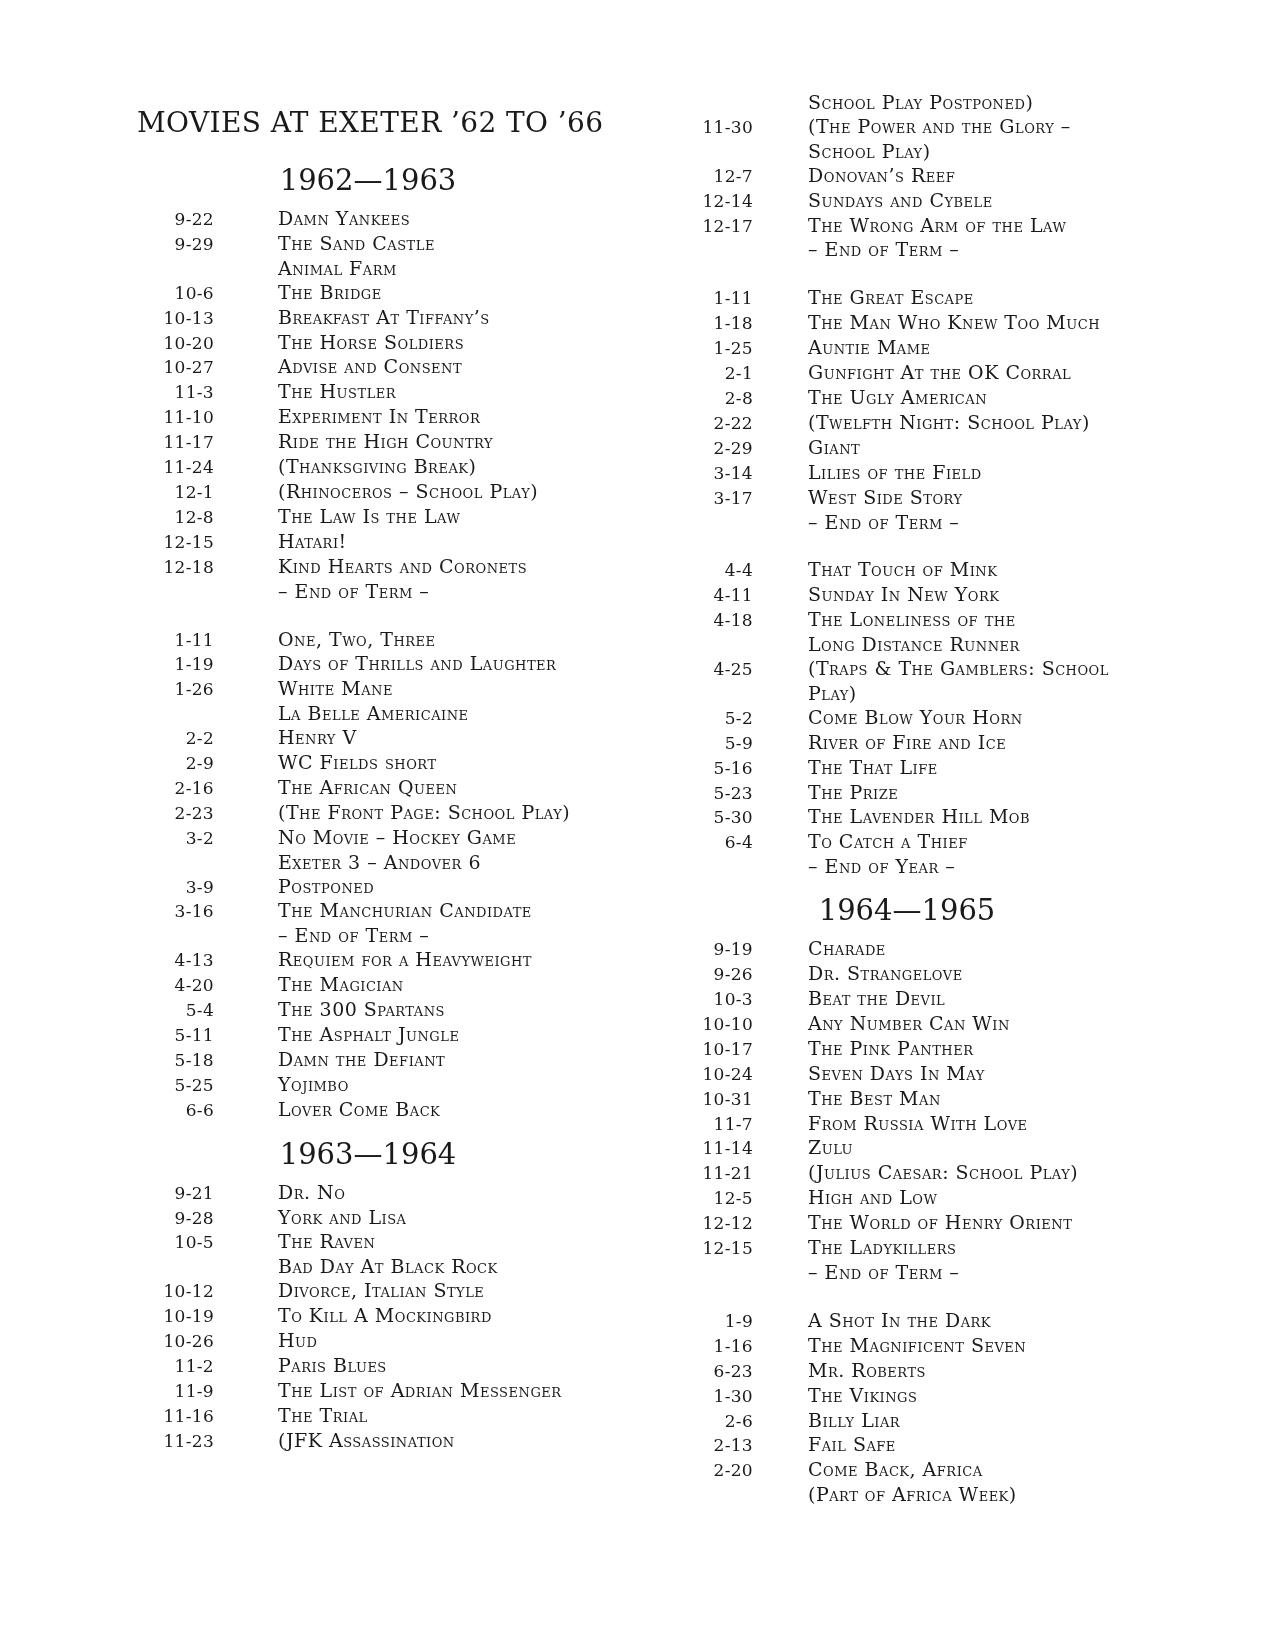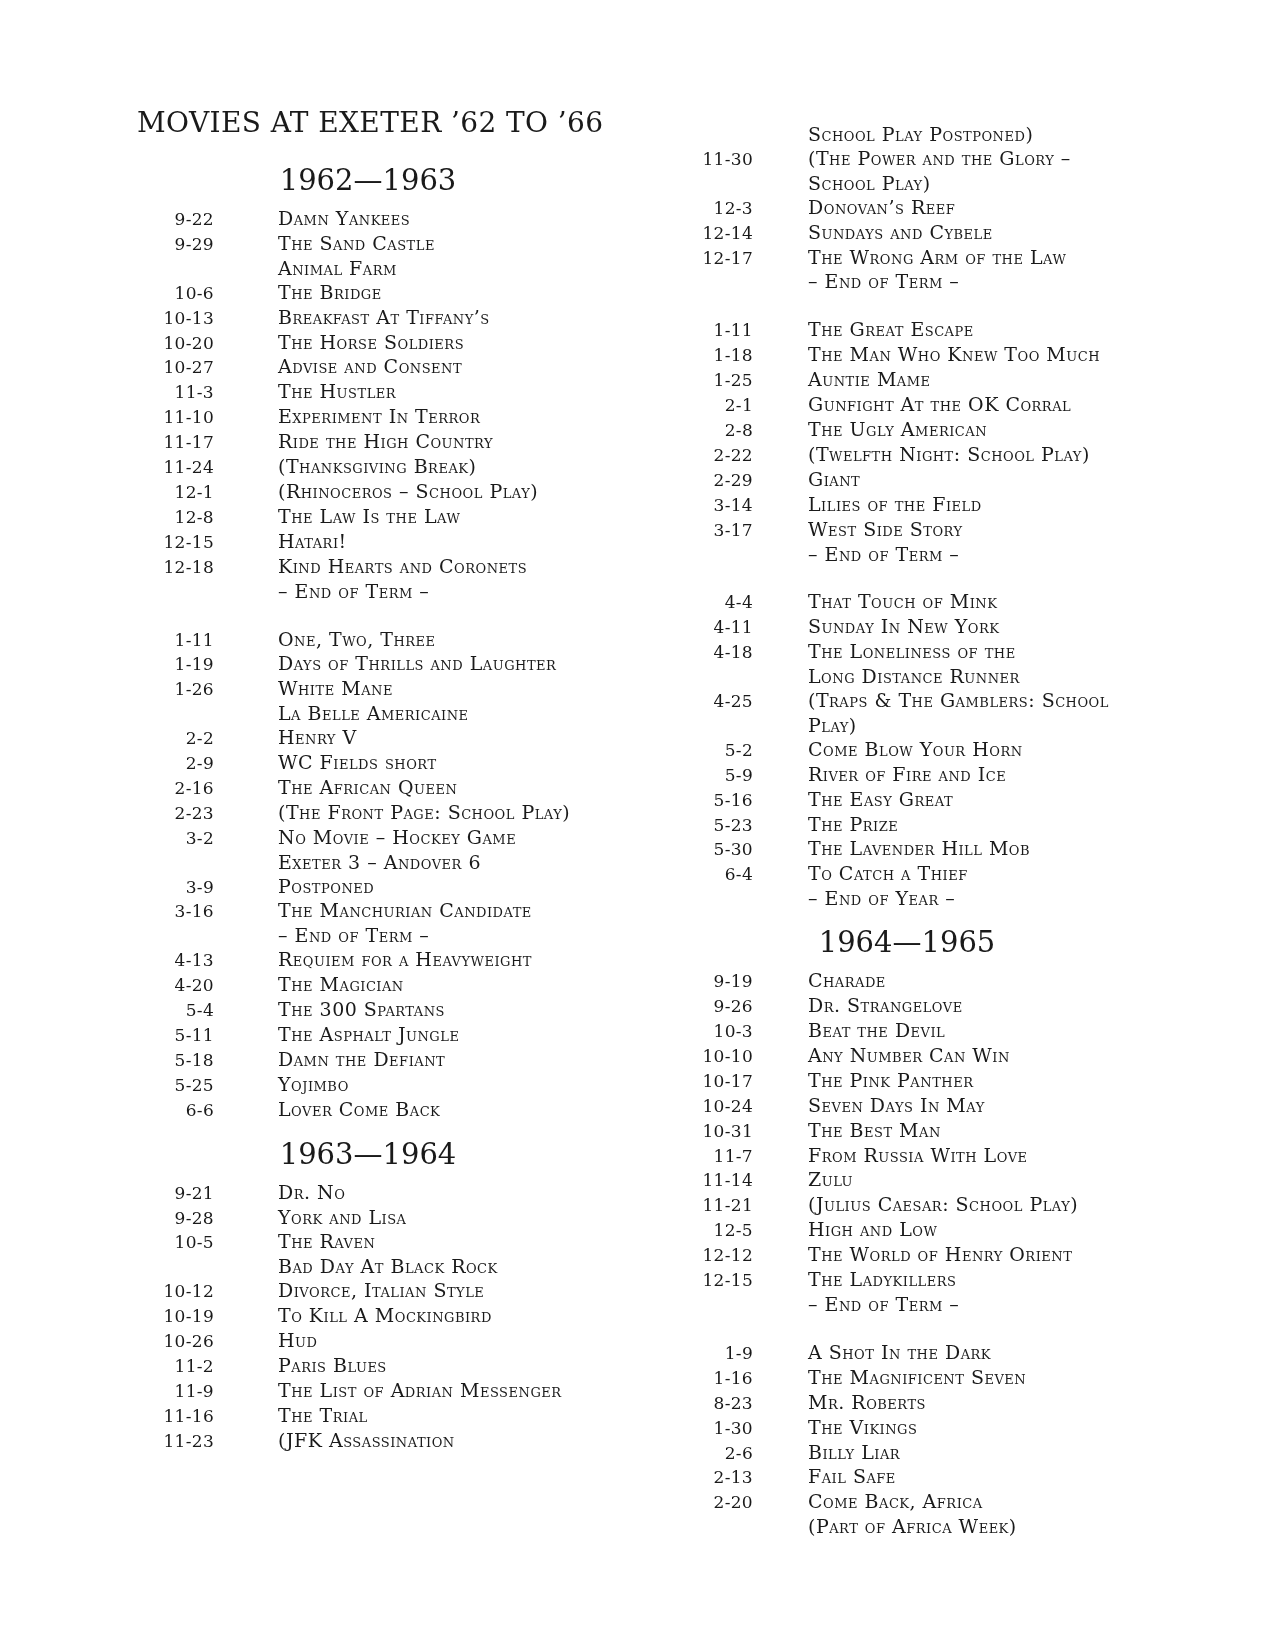--- a/index.html
+++ b/index.html
@@ -7,21 +7,21 @@
     width: 1275px;
     height: 1650px;
     background: #ffffff;
     color: #1a1a1a;
     font-family: "DejaVu Serif", "Liberation Serif", serif;
     position: relative;
     overflow: hidden;
   }
   .col { position: absolute; }
   .col-left  { left: 117px; top: 103px; width: 462px; margin-left: 20px; }
-  .col-right { left: 676px; top: 91px;  width: 462px; margin-top: 32px; }
+  .col-right { left: 676px; top: 91px;  width: 462px; }
 
   .page-title {
     font-size: 28px;
     font-weight: 400;
     letter-spacing: 0.4px;
     margin: 0 0 18px 0;
     line-height: 40px;
     white-space: nowrap;
   }
   .section-heading {
@@ -257,21 +257,21 @@
     </div>
     <div class="row">
       <span class="date">11-30</span>
       <span class="title">(The Power and the Glory –</span>
     </div>
     <div class="row">
       <span class="date"></span>
       <span class="title">School Play)</span>
     </div>
     <div class="row">
-      <span class="date">12-3</span>
+      <span class="date">12-7</span>
       <span class="title">Donovan’s Reef</span>
     </div>
     <div class="row">
       <span class="date">12-14</span>
       <span class="title">Sundays and Cybele</span>
     </div>
     <div class="row">
       <span class="date">12-17</span>
       <span class="title">The Wrong Arm of the Law</span>
     </div>
@@ -348,21 +348,21 @@
     <div class="row">
       <span class="date">5-2</span>
       <span class="title">Come Blow Your Horn</span>
     </div>
     <div class="row">
       <span class="date">5-9</span>
       <span class="title">River of Fire and Ice</span>
     </div>
     <div class="row">
       <span class="date">5-16</span>
-      <span class="title">The Easy Great</span>
+      <span class="title">The That Life</span>
     </div>
     <div class="row">
       <span class="date">5-23</span>
       <span class="title">The Prize</span>
     </div>
     <div class="row">
       <span class="date">5-30</span>
       <span class="title">The Lavender Hill Mob</span>
     </div>
     <div class="row">
@@ -433,21 +433,21 @@
     <div class="gap"></div>
     <div class="row">
       <span class="date">1-9</span>
       <span class="title">A Shot In the Dark</span>
     </div>
     <div class="row">
       <span class="date">1-16</span>
       <span class="title">The Magnificent Seven</span>
     </div>
     <div class="row">
-      <span class="date">8-23</span>
+      <span class="date">6-23</span>
       <span class="title">Mr. Roberts</span>
     </div>
     <div class="row">
       <span class="date">1-30</span>
       <span class="title">The Vikings</span>
     </div>
     <div class="row">
       <span class="date">2-6</span>
       <span class="title">Billy Liar</span>
     </div>

